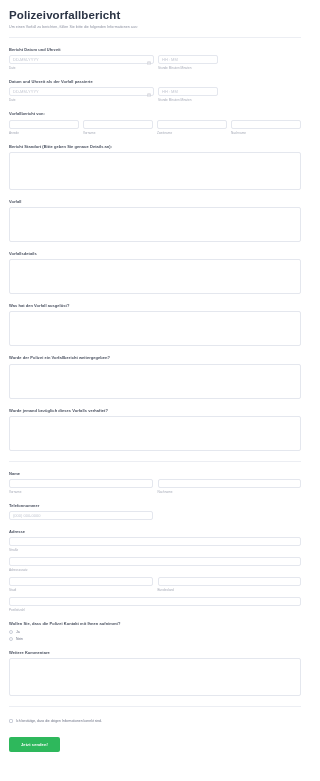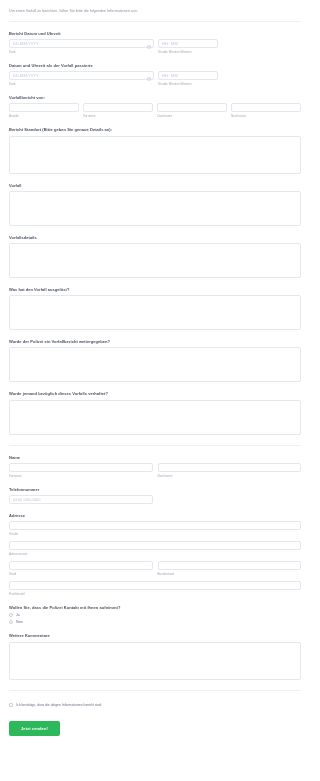--- a/index.html
+++ b/index.html
@@ -191,20 +191,21 @@
     background: #eceef3;
     margin: 10px 9px 0 9px;
   }
 </style>
 </head>
 <body>
 
 <div class="form-wrap">
 
   <div class="form-header">
+    <h1 class="form-title">Polizeivorfallbericht</h1>
     <p class="form-subtitle">Um einen Vorfall zu berichten, füllen Sie bitte die folgenden Informationen aus:</p>
   </div>
   <div class="divider"></div>
 
   <div class="field-block">
     <div class="field-label">Bericht Datum und Uhrzeit</div>
     <div class="dt-row">
       <div class="dt-date">
         <input class="txt" type="text" placeholder="DD-MM-YYYY" style="">
         <span class="cal-ico">

